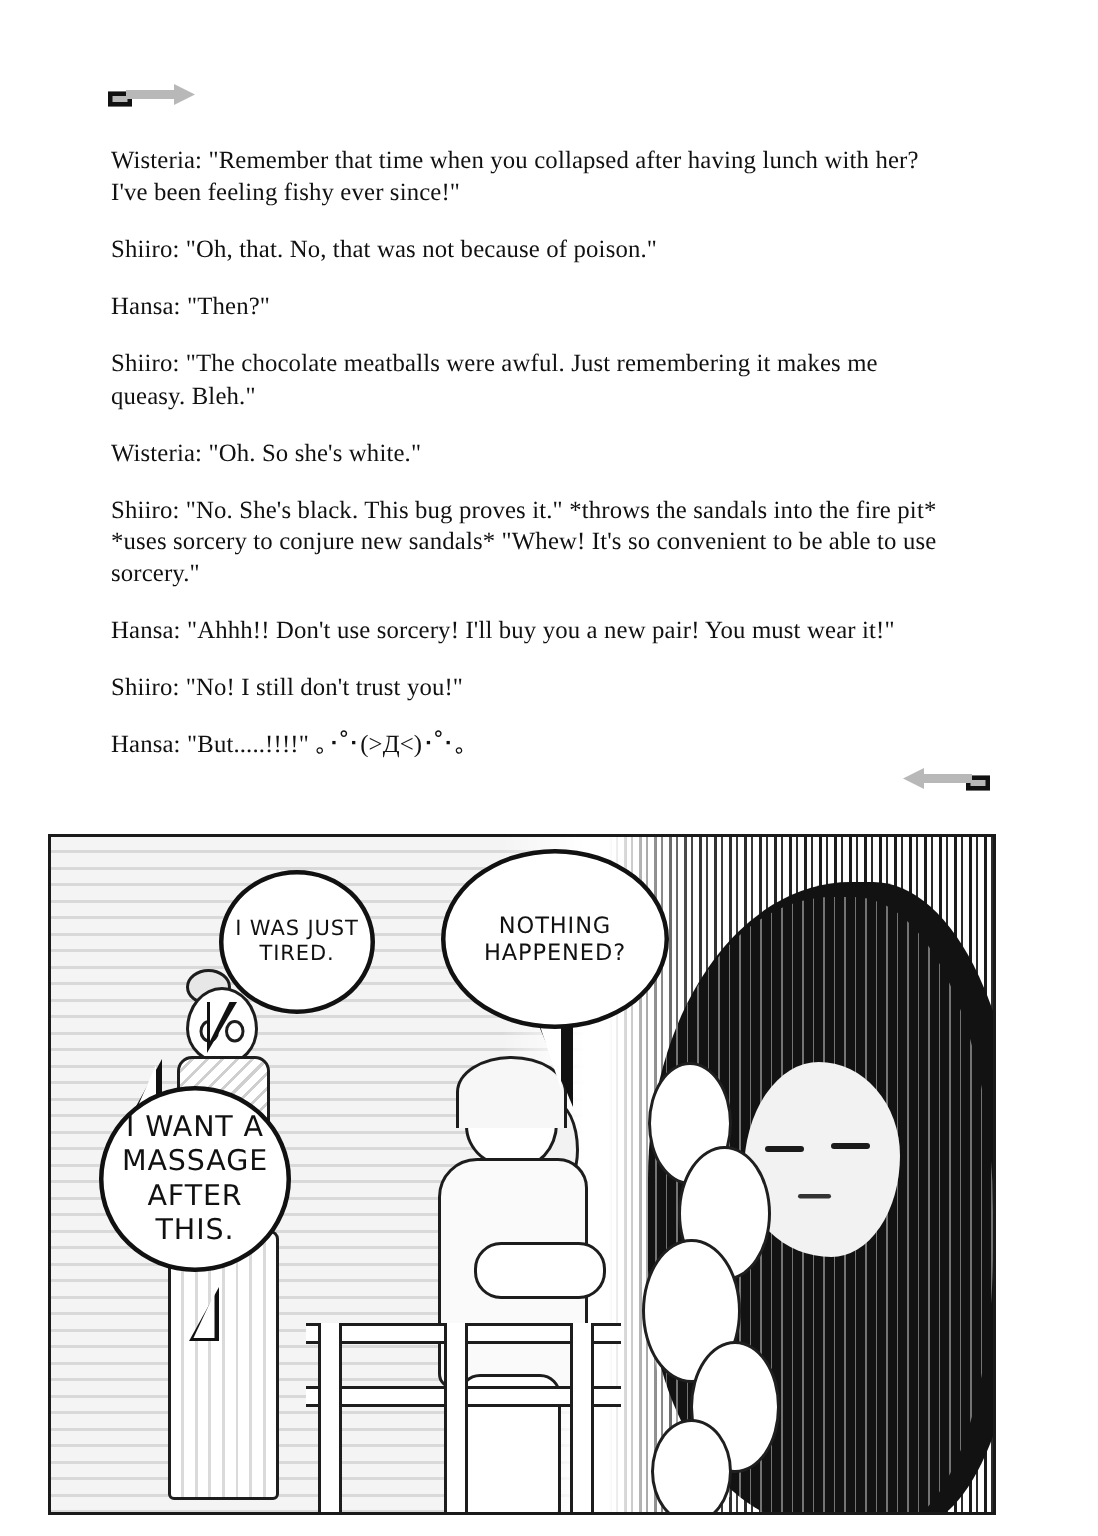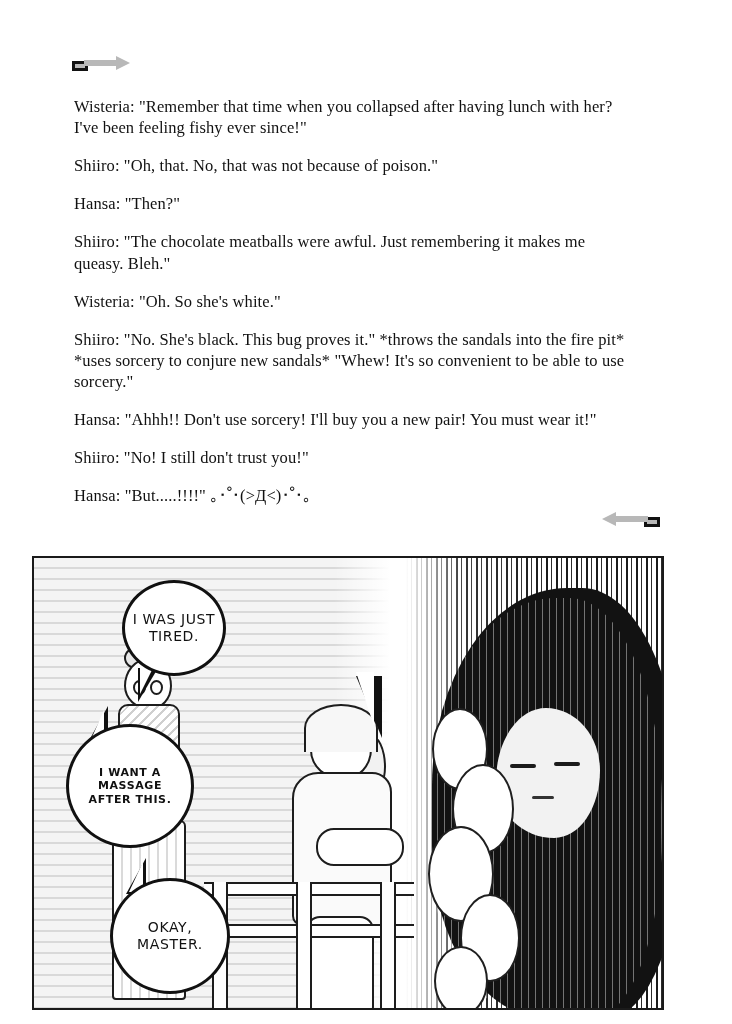--- a/index.html
+++ b/index.html
@@ -406,24 +406,24 @@
     box-sizing: border-box;
     text-transform: uppercase;
   }
   .bubble .txt { display: block; }
   .tail {
     position: absolute;
     width: 0; height: 0;
     border-style: solid;
   }
 
-  #b-tired  { left: 88px;  top: 22px;  width: 104px; height: 96px;  }
+  #b-tired  { left: 112px;  top: 22px;  width: 104px; height: 96px;  }
   #b-nothing{ left: 260px; top: 8px;   width: 152px; height: 120px; font-size: 15px; }
   #b-fine   { left: 398px; top: 18px;  width: 142px; height: 126px; }
-  #b-massage{ left: 32px;  top: 166px; width: 128px; height: 124px; font-size: 11px; font-weight: bold; }
+  #b-massage{ left: 32px;  top: 166px; width: 128px; height: 124px; font-size: 19px; }
   #b-okay   { left: 76px;  top: 320px; width: 120px; height: 116px; }
 
   .tail-tired {
     left: 104px; top: 110px;
     border-width: 34px 20px 0 0;
     border-color: #111 transparent transparent transparent;
   }
   .tail-tired-in {
     left: 106px; top: 108px;
     border-width: 28px 14px 0 0;
@@ -542,21 +542,21 @@
     <span class="tail tail-tired"></span>
     <span class="tail tail-tired-in"></span>
     <span class="tail tail-massage"></span>
     <span class="tail tail-massage-in"></span>
     <span class="tail tail-okay"></span>
     <span class="tail tail-okay-in"></span>
 
     <div class="bubble" id="b-tired">
       <span class="txt">I was just tired.</span>
     </div>
+    <div class="bubble" id="b-nothing">
+      <span class="txt">Nothing happened?</span>
+    </div>
     <div class="bubble" id="b-massage">
       <span class="txt">I want a massage after this.</span>
     </div>
-    <div class="bubble" id="b-okay">
-      <span class="txt">Okay, master.</span>
-    </div>
 
   </div>
 </div>
 
 </body></html>

